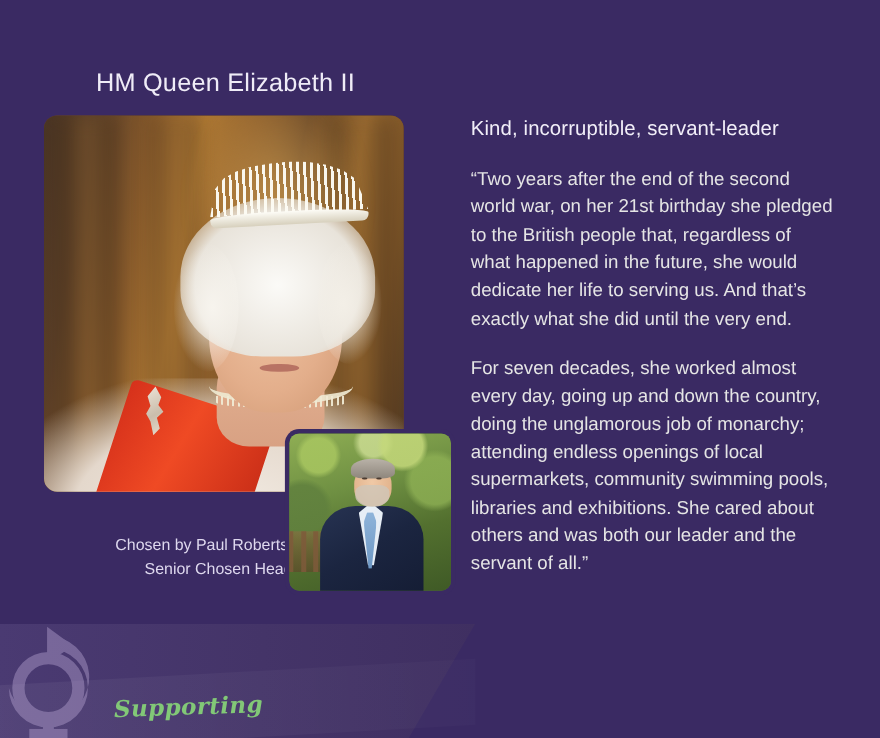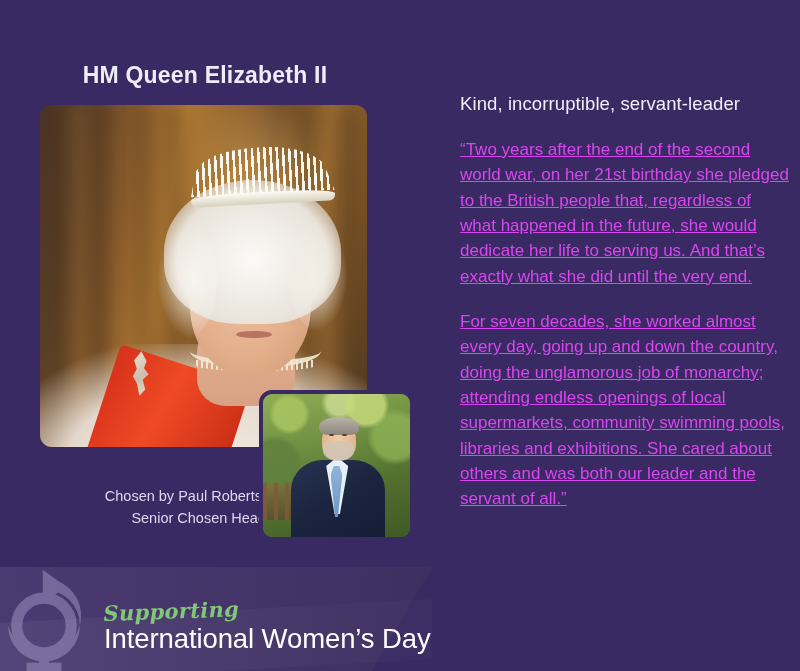--- a/index.html
+++ b/index.html
@@ -18,21 +18,21 @@
   }
 
   
   #page-title {
     position: absolute;
     left: 40px;
     top: 62px;
     width: 330px;
     text-align: center;
     font-size: 23px;
-    font-weight: 700;
+    font-weight: 400;
     letter-spacing: 0.2px;
     color: #efecf7;
     white-space: nowrap;
   }
 
   
   #portrait-frame {
     position: absolute;
     left: 40px;
     top: 105px;
@@ -287,37 +287,35 @@
     background: #4b3b31;
     border-radius: 50%;
   }
   .inset-eye-l { left: 45%; }
   .inset-eye-r { left: 54%; }
 
   
   #text-column {
     position: absolute;
     left: 428px;
-    top: 93px;
+    top: 106px;
     width: 330px;
-    margin-left: 32px;
   }
   #tribute-headline {
     font-size: 18.5px;
     font-weight: 400;
     color: #f1eef8;
     letter-spacing: 0.1px;
     margin-bottom: 22px;
   }
   .tribute-para {
     font-size: 17px;
     line-height: 1.49;
-    color: #d946ef;
+    color: #e5e5e5;
     margin-bottom: 20px;
-    text-decoration: underline;
   }
 
   
   #footer-banner {
     position: absolute;
     left: 0;
     bottom: 0;
     width: 432px;
     height: 104px;
     overflow: hidden;
@@ -446,15 +444,14 @@
   <svg id="iwd-logo" viewBox="0 0 100 100">
     <path d="M50 14 A30 30 0 1 1 21 52 A29 29 0 1 0 50 23 Z" fill="#b9a8d4"></path>
     <path d="M49 7 L68 21 L49 34 Z" fill="#b9a8d4"></path>
     <circle cx="50" cy="52" r="22" fill="none" stroke="#b9a8d4" stroke-width="9"></circle>
     <rect x="46" y="72" width="8" height="26" fill="#b9a8d4"></rect>
     <rect x="36" y="82" width="28" height="8" fill="#b9a8d4"></rect>
   </svg>
 
   <div id="footer-text">
     <div id="footer-supporting">Supporting</div>
-    <div id="footer-title">International Women’s Day</div>
   </div>
 </div>
 
 </body></html>

